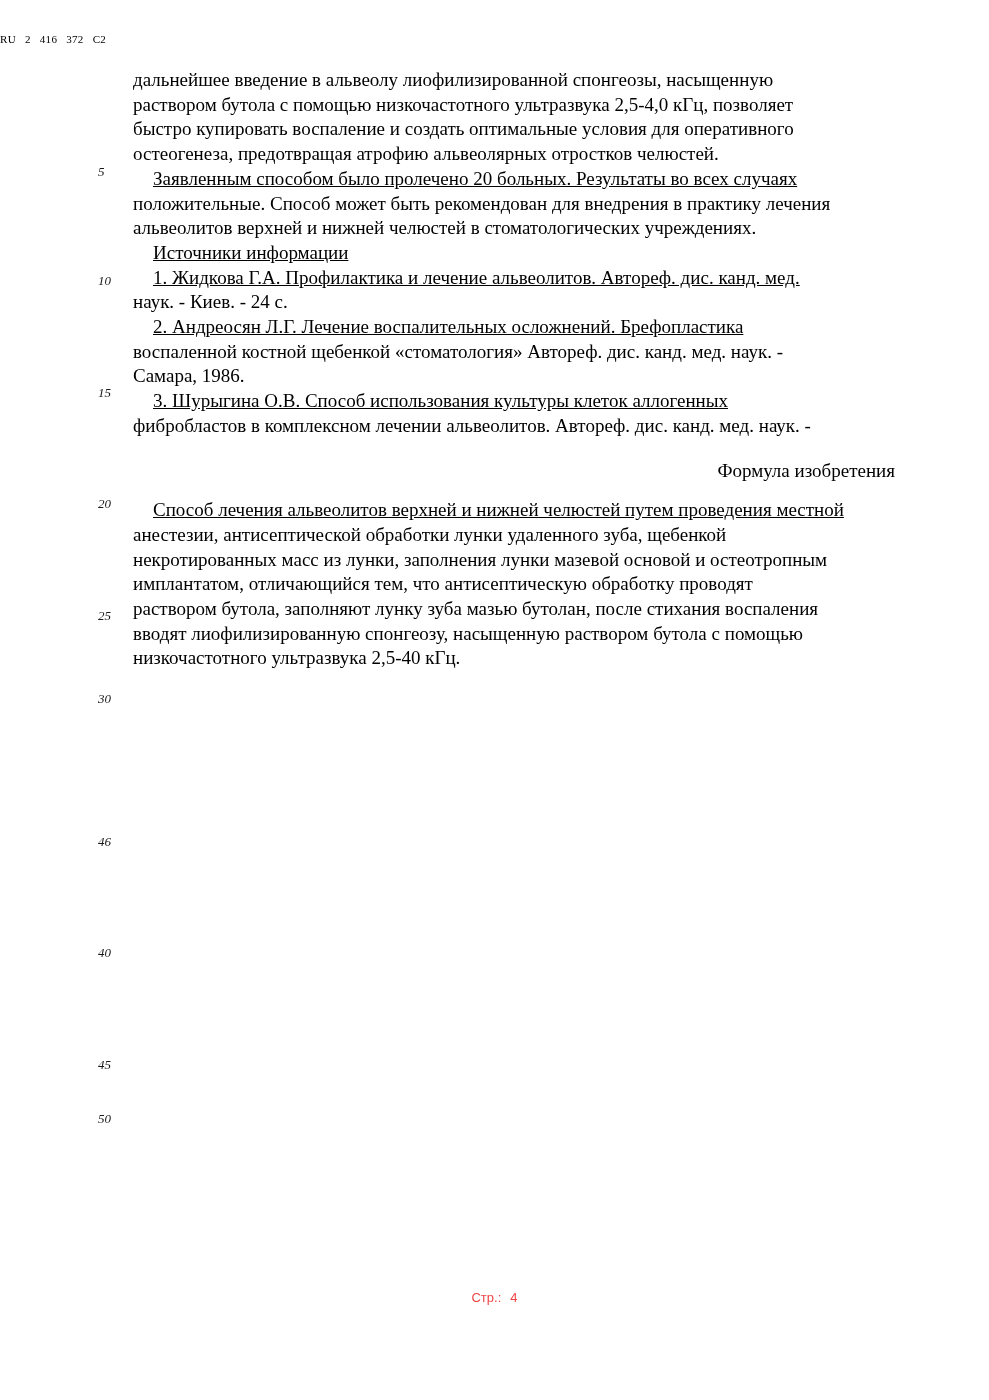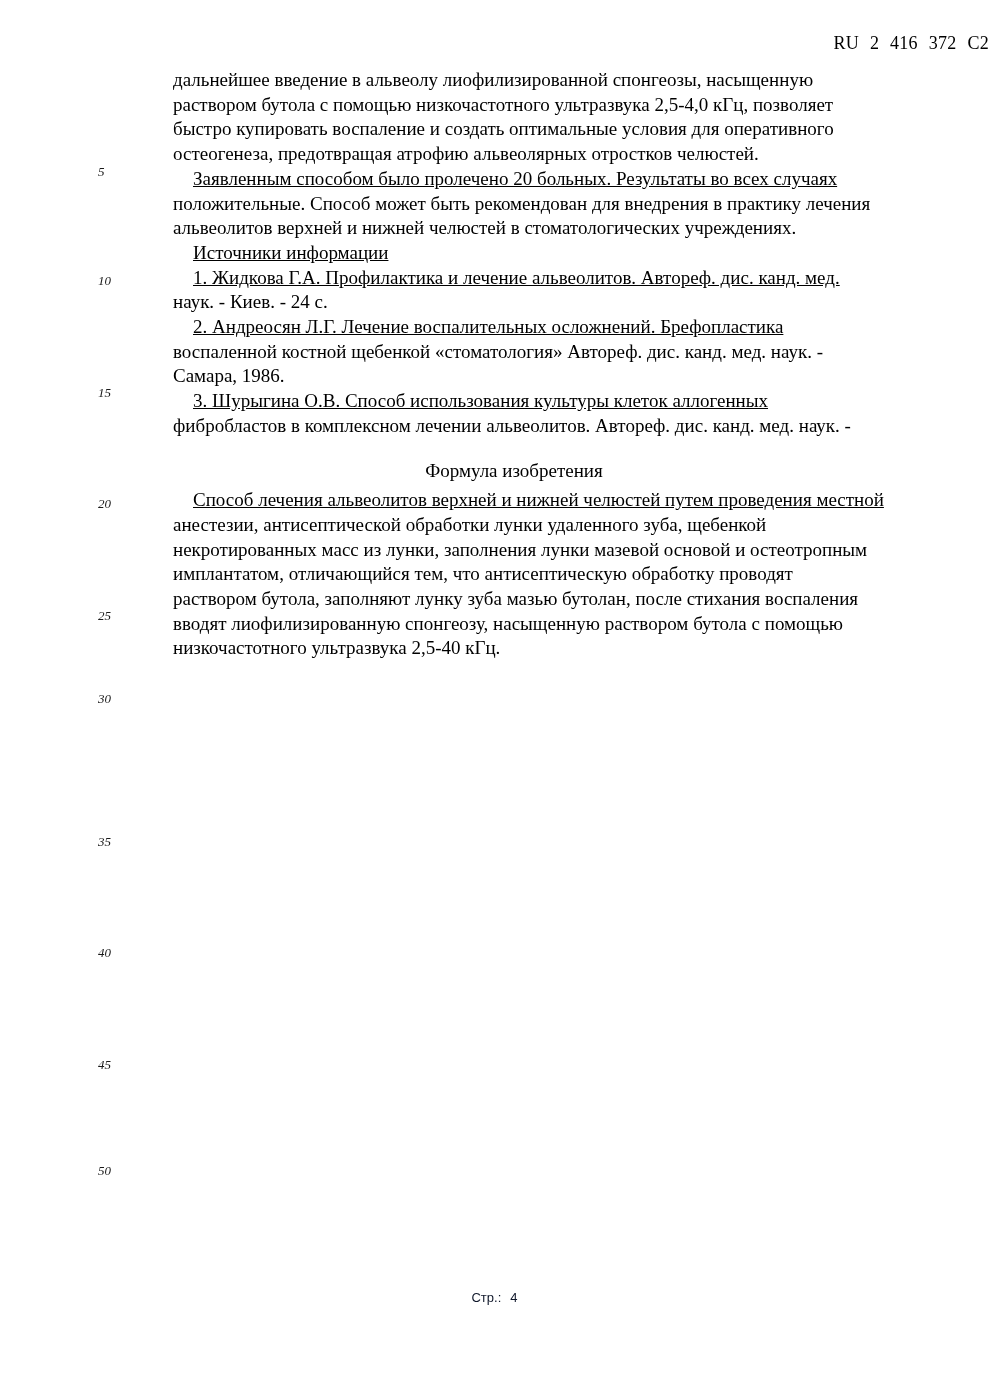--- a/index.html
+++ b/index.html
@@ -14,22 +14,22 @@
     background: #ffffff;
     font-family: "Liberation Serif", serif;
     color: #000000;
     overflow: hidden;
   }
   .header {
     position: absolute;
     top: 33px;
     left: 0;
     width: 100%;
-    text-align: right;
-    font-size: 18px;
+    text-align: left;
+    font-size: 11px;
     word-spacing: 6px;
     letter-spacing: 0.3px;
   }
   .mn {
     position: absolute;
     left: 98px;
     width: 20px;
     font-style: italic;
     font-size: 13px;
     line-height: 13px;
@@ -38,64 +38,63 @@
   .body-block {
     position: absolute;
     left: 133px;
     top: 68px;
     width: 762px;
     font-size: 19px;
     line-height: 24.7px;
   }
   .line {
     white-space: nowrap;
-    margin-left: 40px;
   }
   .indent {
     padding-left: 20px;
     text-decoration: underline;
   }
   .formula-heading {
-    text-align: center;
+    text-align: right;
     margin-top: 20px;
-    margin-bottom: 5px;
+    margin-bottom: 15px;
     white-space: nowrap;
   }
   .footer {
     position: absolute;
     top: 1290px;
     left: 0;
     width: 100%;
     text-align: center;
     font-family: "Liberation Sans", sans-serif;
     font-size: 13px;
-    color: #0f172a;
+    color: #ef4444;
   }
   .footer .pgnum {
     margin-left: 9px;
   }
 </style>
 </head>
 <body>
 
 <div class="page">
 
   <div class="header">RU 2 416 372 C2</div>
 
   <div>
     <span class="mn" style="top:165px">5</span>
     <span class="mn" style="top:274px">10</span>
     <span class="mn" style="top:386px">15</span>
     <span class="mn" style="top:497px">20</span>
     <span class="mn" style="top:609px">25</span>
     <span class="mn" style="top:692px">30</span>
-    <span class="mn" style="top:835px">35</span>
+    <span class="mn" style="top:835px">46</span>
     <span class="mn" style="top:946px">40</span>
     <span class="mn" style="top:1058px">45</span>
-    <span class="mn" style="top:1164px">50</span>
+    <span class="mn" style="top:1112px">50</span>
   </div>
 
   <div class="body-block">
 
     <div>
       <div class="line">дальнейшее введение в альвеолу лиофилизированной спонгеозы, насыщенную</div>
       <div class="line">раствором бутола с помощью низкочастотного ультразвука 2,5-4,0 кГц, позволяет</div>
       <div class="line">быстро купировать воспаление и создать оптимальные условия для оперативного</div>
       <div class="line">остеогенеза, предотвращая атрофию альвеолярных отростков челюстей.</div>
     </div>

